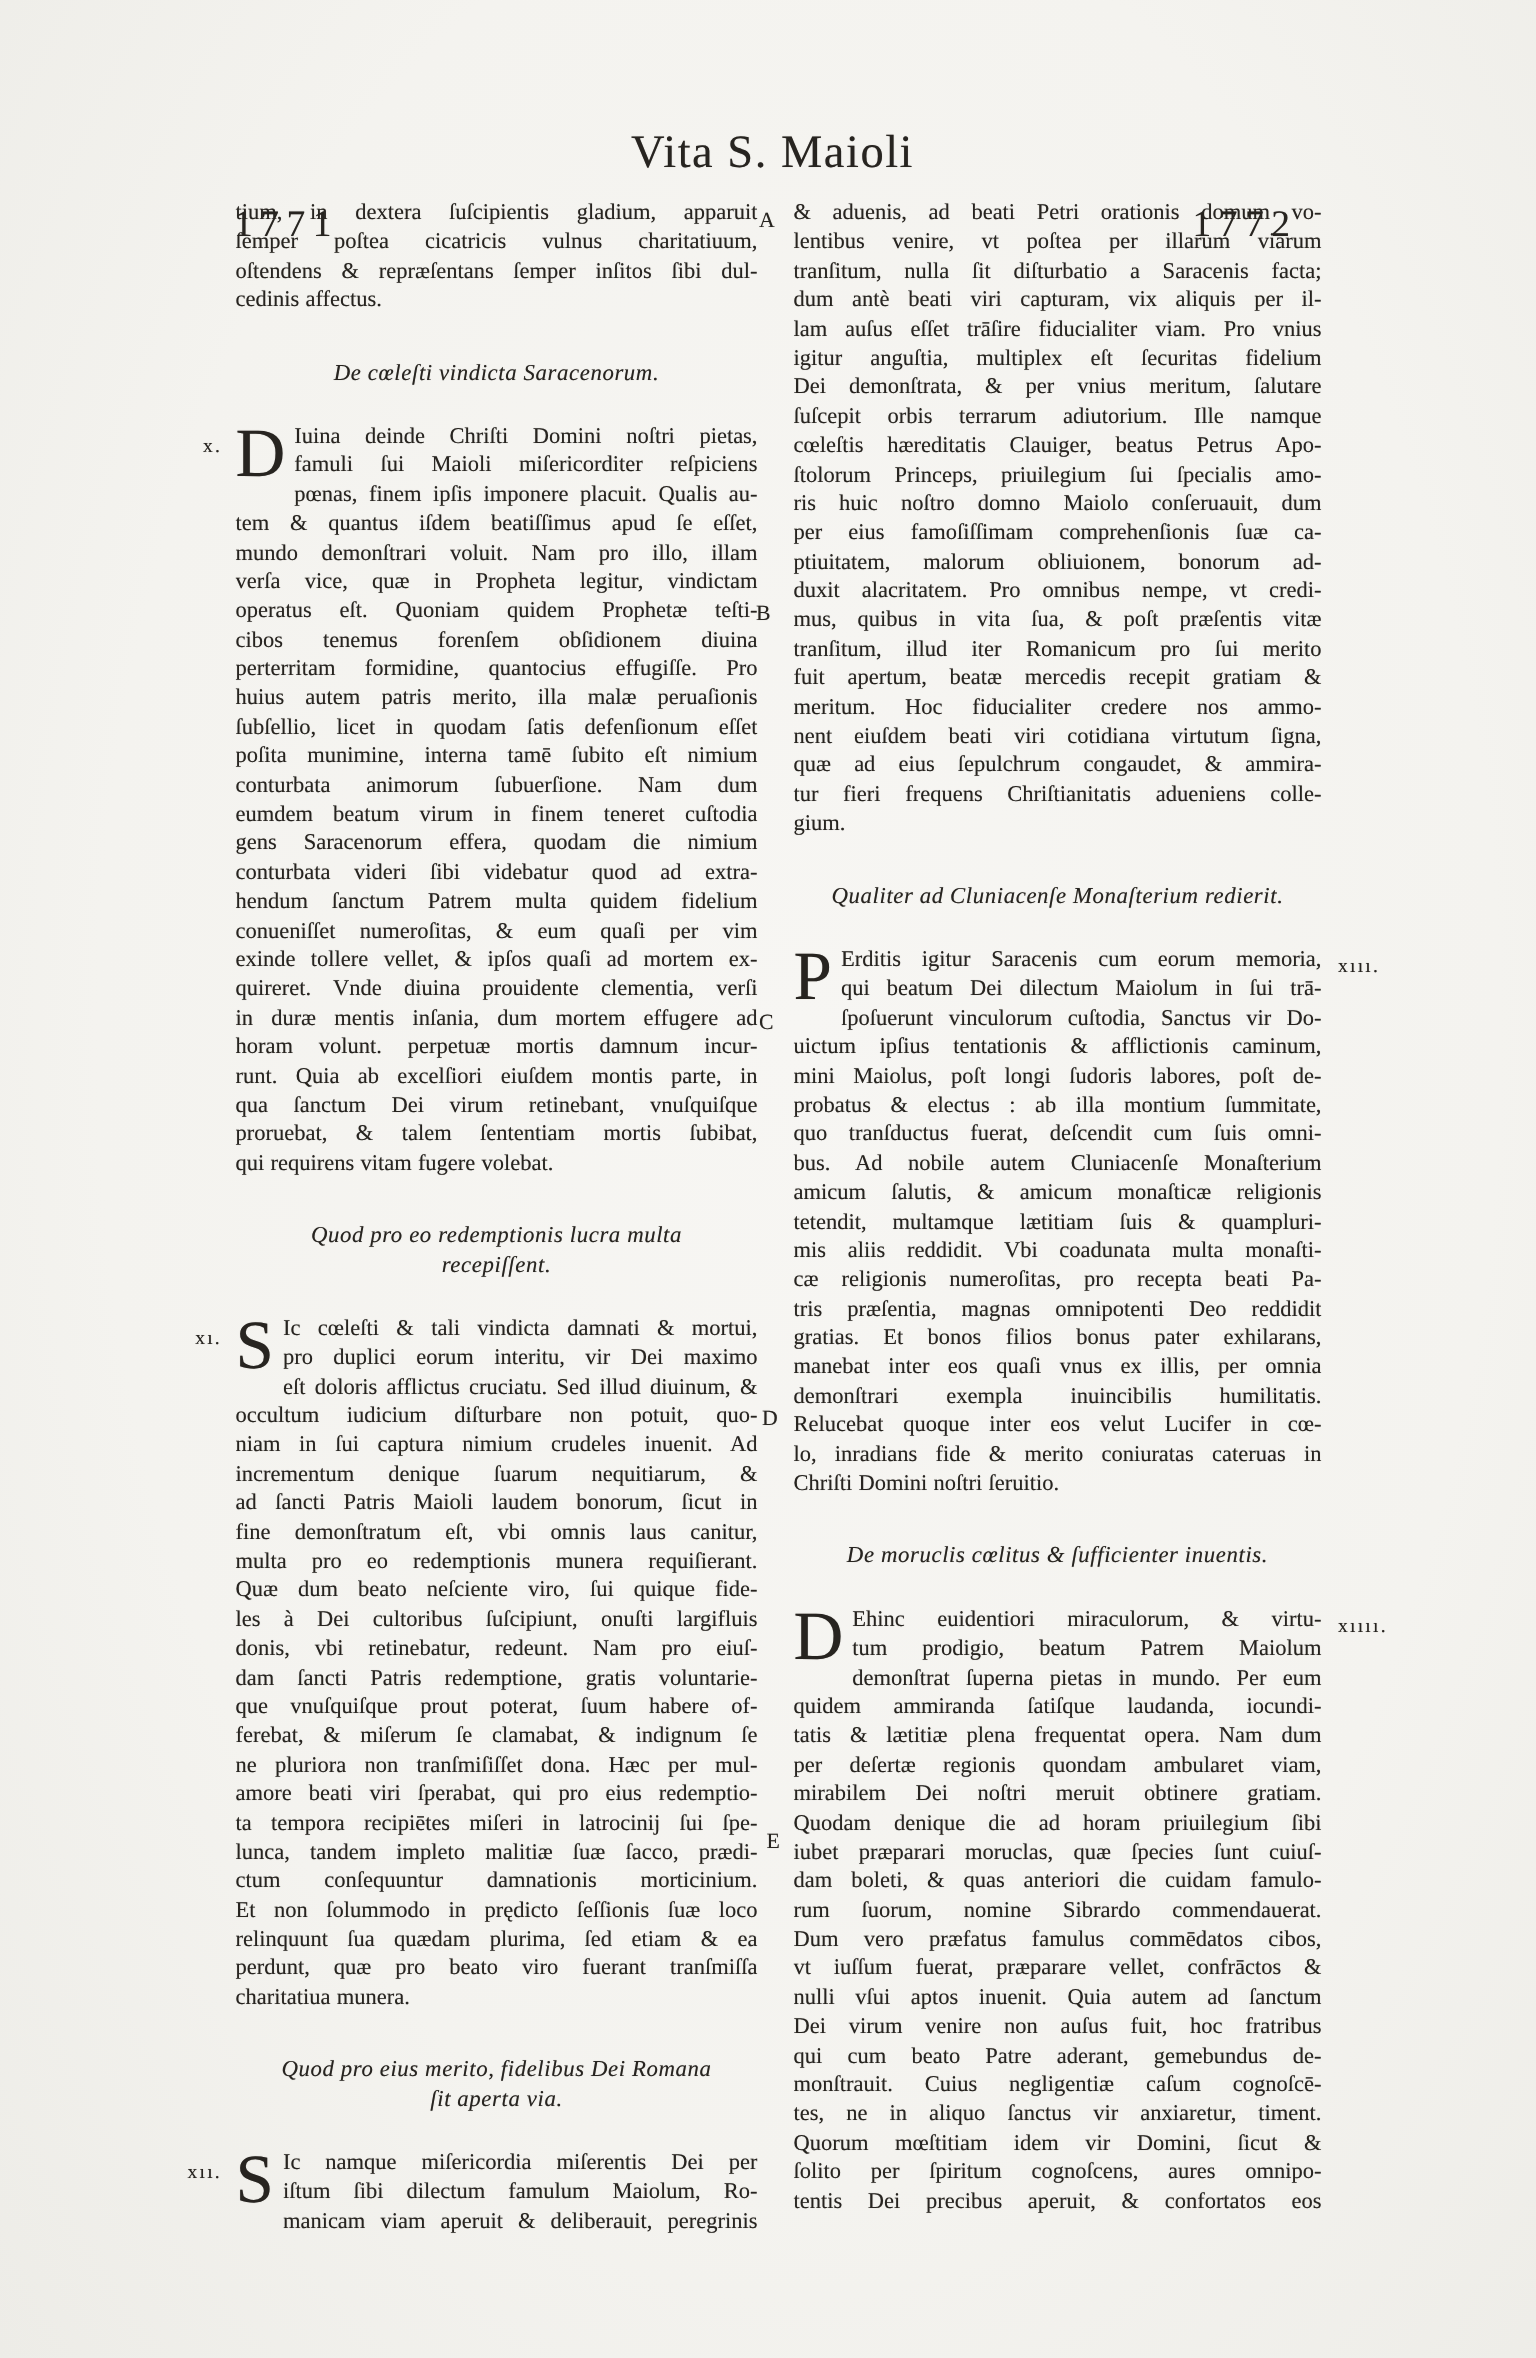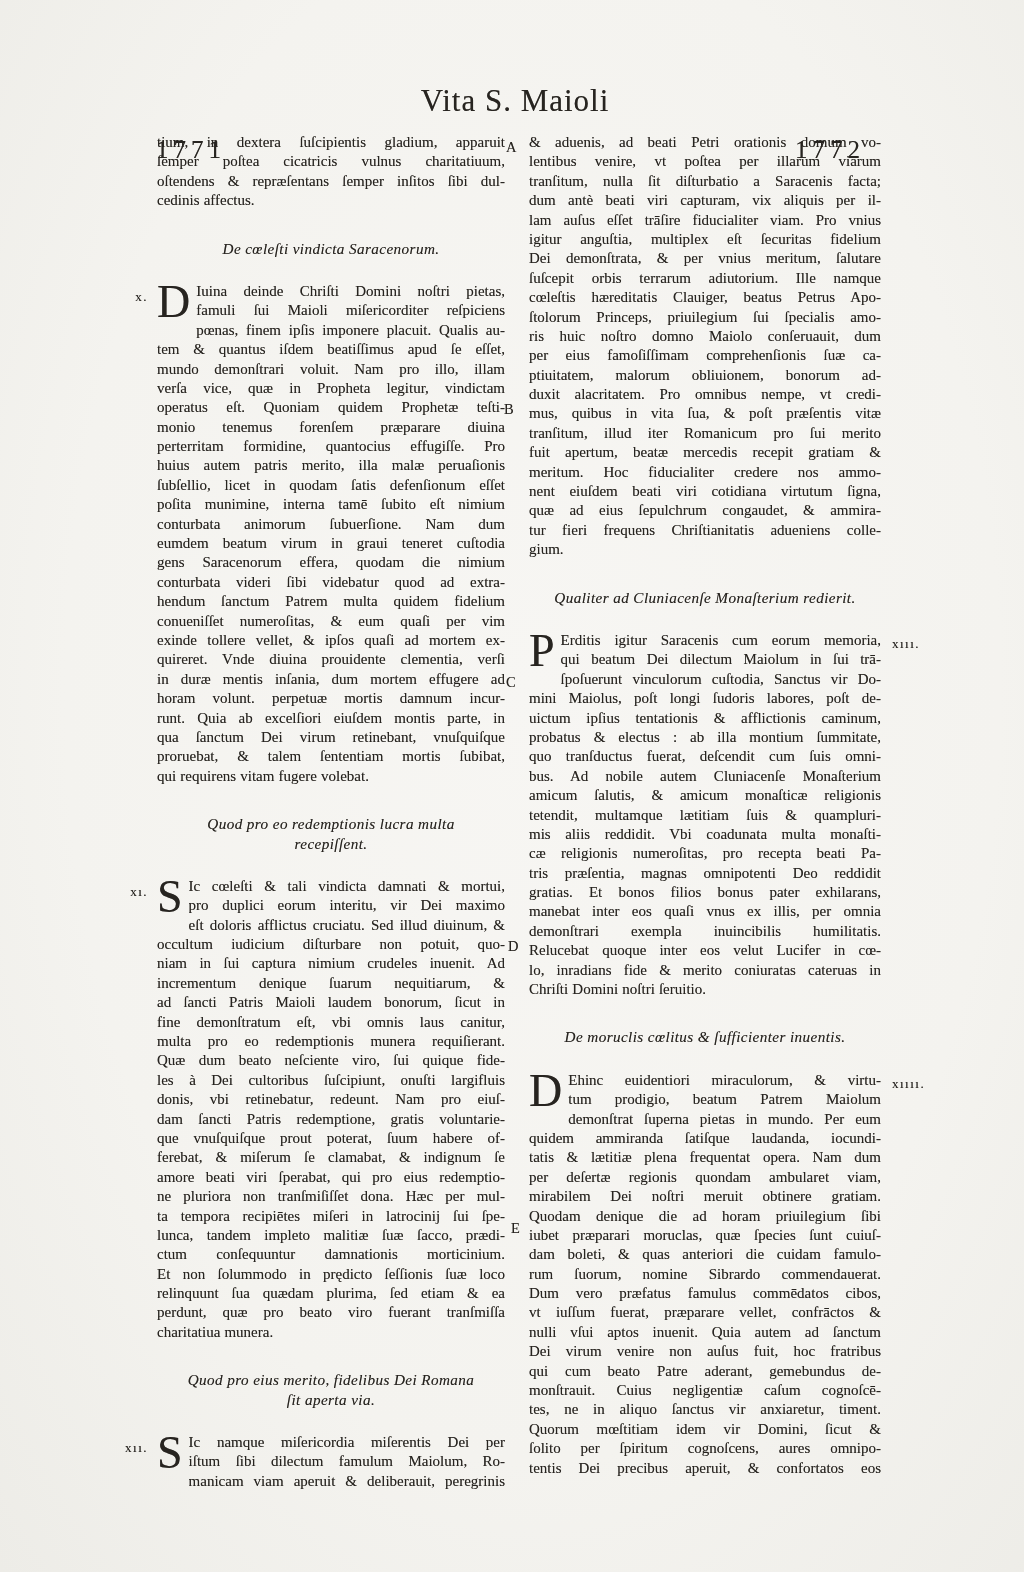--- a/index.html
+++ b/index.html
@@ -59,27 +59,27 @@
       <span class="margin-num left">x.</span>
       <div class="pbody">
         <span class="dropcap">D</span>
         <div class="line">Iuina deinde Chriſti Domini noſtri pietas,</div>
         <div class="line">famuli ſui Maioli miſericorditer reſpiciens</div>
         <div class="line">pœnas, finem ipſis imponere placuit. Qualis au-</div>
         <div class="line">tem &amp; quantus iſdem beatiſſimus apud ſe eſſet,</div>
         <div class="line">mundo demonſtrari voluit. Nam pro illo, illam</div>
         <div class="line">verſa vice, quæ in Propheta legitur, vindictam</div>
         <div class="line">operatus eſt. Quoniam quidem Prophetæ teſti-</div>
-        <div class="line">monio tenemus forenſem præparare diuina</div>
+        <div class="line">cibos tenemus forenſem obſidionem diuina</div>
         <div class="line">perterritam formidine, quantocius effugiſſe. Pro</div>
         <div class="line">huius autem patris merito, illa malæ peruaſionis</div>
         <div class="line">ſubſellio, licet in quodam ſatis defenſionum eſſet</div>
         <div class="line">poſita munimine, interna tamē ſubito eſt nimium</div>
         <div class="line">conturbata animorum ſubuerſione. Nam dum</div>
-        <div class="line">eumdem beatum virum in graui teneret cuſtodia</div>
+        <div class="line">eumdem beatum virum in finem teneret cuſtodia</div>
         <div class="line">gens Saracenorum effera, quodam die nimium</div>
         <div class="line">conturbata videri ſibi videbatur quod ad extra-</div>
         <div class="line">hendum ſanctum Patrem multa quidem fidelium</div>
         <div class="line">conueniſſet numeroſitas, &amp; eum quaſi per vim</div>
         <div class="line">exinde tollere vellet, &amp; ipſos quaſi ad mortem ex-</div>
         <div class="line">quireret. Vnde diuina prouidente clementia, verſi</div>
         <div class="line">in duræ mentis inſania, dum mortem effugere ad</div>
         <div class="line">horam volunt. perpetuæ mortis damnum incur-</div>
         <div class="line">runt. Quia ab excelſiori eiuſdem montis parte, in</div>
         <div class="line">qua ſanctum Dei virum retinebant, vnuſquiſque</div>
@@ -103,22 +103,22 @@
         <div class="line">incrementum denique ſuarum nequitiarum, &amp;</div>
         <div class="line">ad ſancti Patris Maioli laudem bonorum, ſicut in</div>
         <div class="line">fine demonſtratum eſt, vbi omnis laus canitur,</div>
         <div class="line">multa pro eo redemptionis munera requiſierant.</div>
         <div class="line">Quæ dum beato neſciente viro, ſui quique fide-</div>
         <div class="line">les à Dei cultoribus ſuſcipiunt, onuſti largifluis</div>
         <div class="line">donis, vbi retinebatur, redeunt. Nam pro eiuſ-</div>
         <div class="line">dam ſancti Patris redemptione, gratis voluntarie-</div>
         <div class="line">que vnuſquiſque prout poterat, ſuum habere of-</div>
         <div class="line">ferebat, &amp; miſerum ſe clamabat, &amp; indignum ſe</div>
+        <div class="line">ne pluriora non tranſmiſiſſet dona. Hæc per mul-</div>
         <div class="line">amore beati viri ſperabat, qui pro eius redemptio-</div>
-        <div class="line">ne pluriora non tranſmiſiſſet dona. Hæc per mul-</div>
         <div class="line">ta tempora recipiētes miſeri in latrocinij ſui ſpe-</div>
         <div class="line">lunca, tandem impleto malitiæ ſuæ ſacco, prædi-</div>
         <div class="line">ctum conſequuntur damnationis morticinium.</div>
         <div class="line">Et non ſolummodo in prędicto ſeſſionis ſuæ loco</div>
         <div class="line">relinquunt ſua quædam plurima, ſed etiam &amp; ea</div>
         <div class="line">perdunt, quæ pro beato viro fuerant tranſmiſſa</div>
         <div class="line last">charitatiua munera.</div>
       </div>
     </div>
     <div class="heading">
@@ -165,22 +165,22 @@
     <div class="heading">
       <div class="hline">Qualiter ad Cluniacenſe Monaſterium redierit.</div>
     </div>
     <div class="para">
       <span class="margin-num right">xııı.</span>
       <div class="pbody">
         <span class="dropcap">P</span>
         <div class="line">Erditis igitur Saracenis cum eorum memoria,</div>
         <div class="line">qui beatum Dei dilectum Maiolum in ſui trā-</div>
         <div class="line">ſpoſuerunt vinculorum cuſtodia, Sanctus vir Do-</div>
+        <div class="line">uictum ipſius tentationis &amp; afflictionis caminum,</div>
         <div class="line">mini Maiolus, poſt longi ſudoris labores, poſt de-</div>
-        <div class="line">uictum ipſius tentationis &amp; afflictionis caminum,</div>
         <div class="line">probatus &amp; electus : ab illa montium ſummitate,</div>
         <div class="line">quo tranſductus fuerat, deſcendit cum ſuis omni-</div>
         <div class="line">bus. Ad nobile autem Cluniacenſe Monaſterium</div>
         <div class="line">amicum ſalutis, &amp; amicum monaſticæ religionis</div>
         <div class="line">tetendit, multamque lætitiam ſuis &amp; quampluri-</div>
         <div class="line">mis aliis reddidit. Vbi coadunata multa monaſti-</div>
         <div class="line">cæ religionis numeroſitas, pro recepta beati Pa-</div>
         <div class="line">tris præſentia, magnas omnipotenti Deo reddidit</div>
         <div class="line">gratias. Et bonos filios bonus pater exhilarans,</div>
         <div class="line">manebat inter eos quaſi vnus ex illis, per omnia</div>

